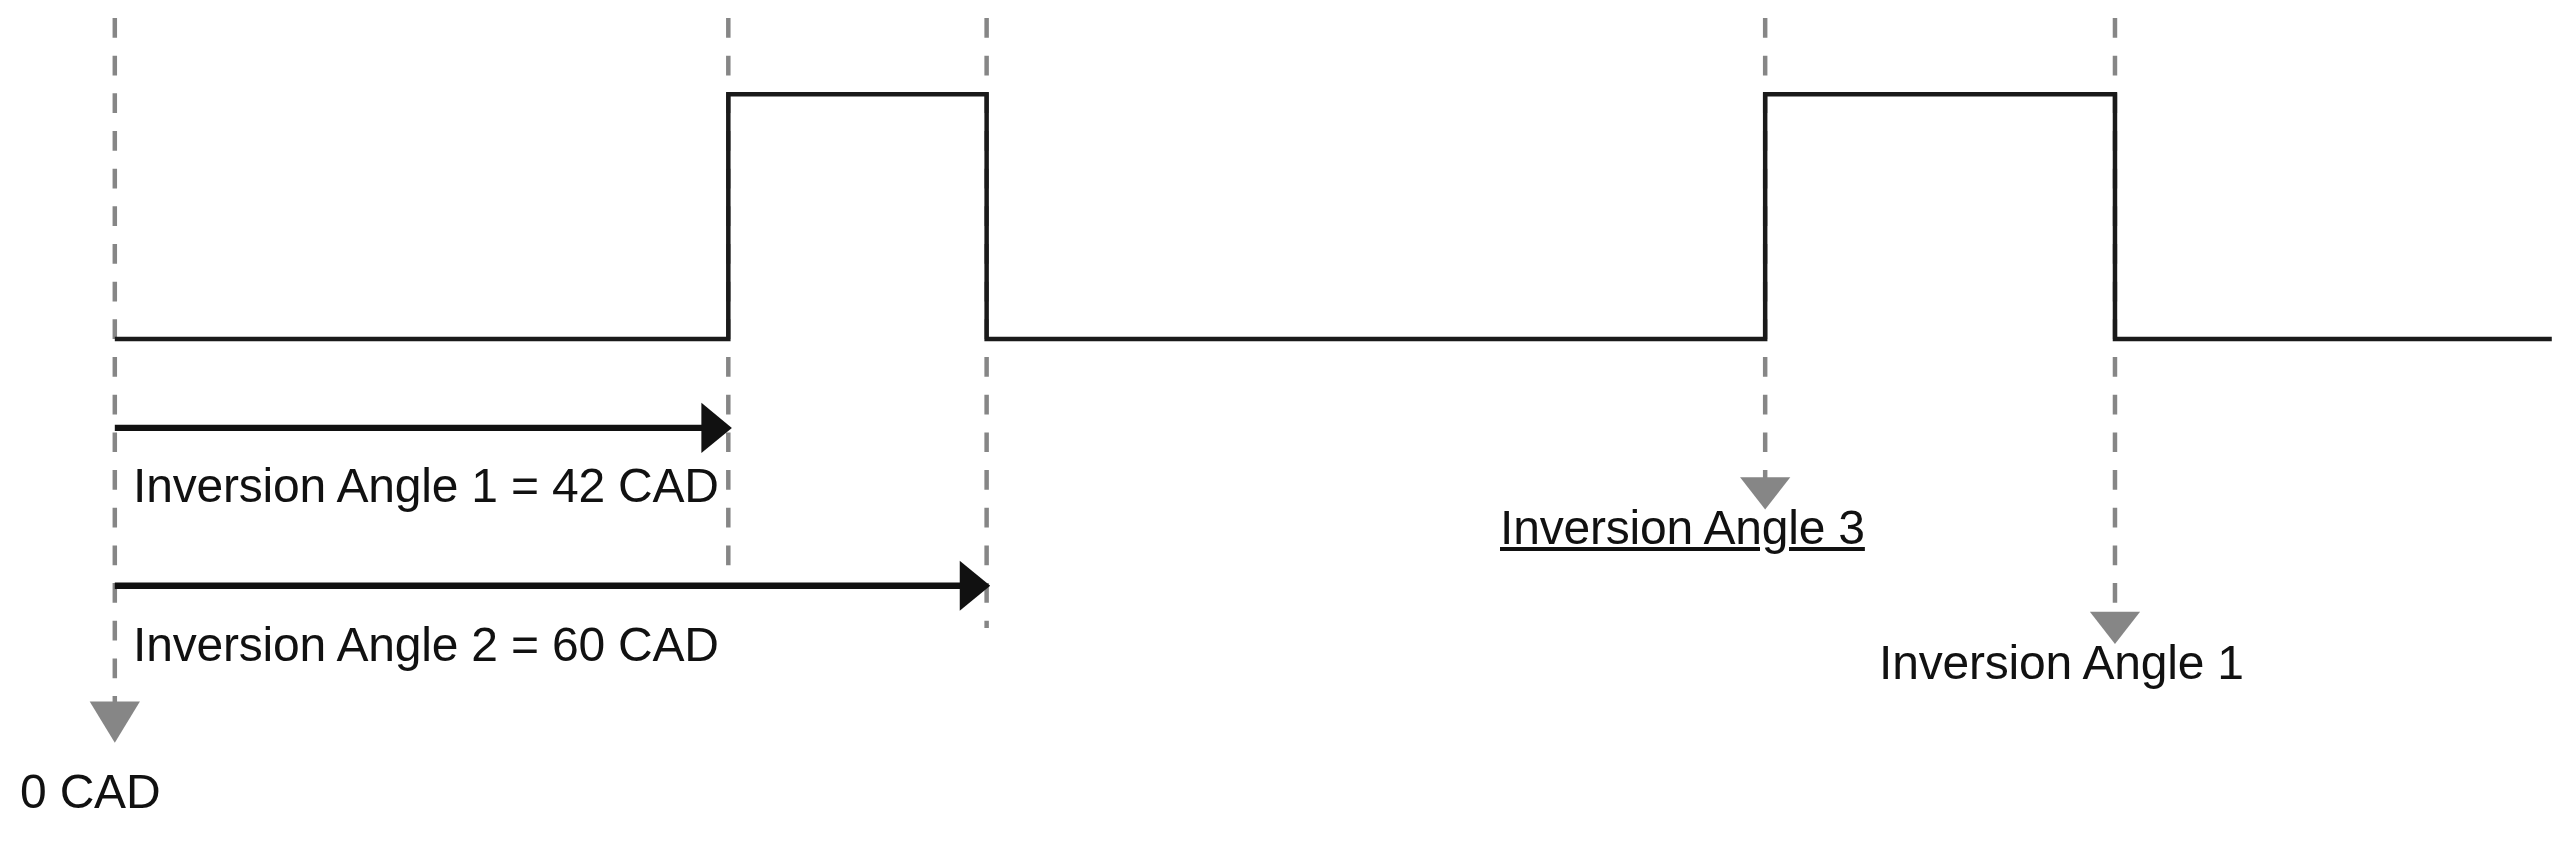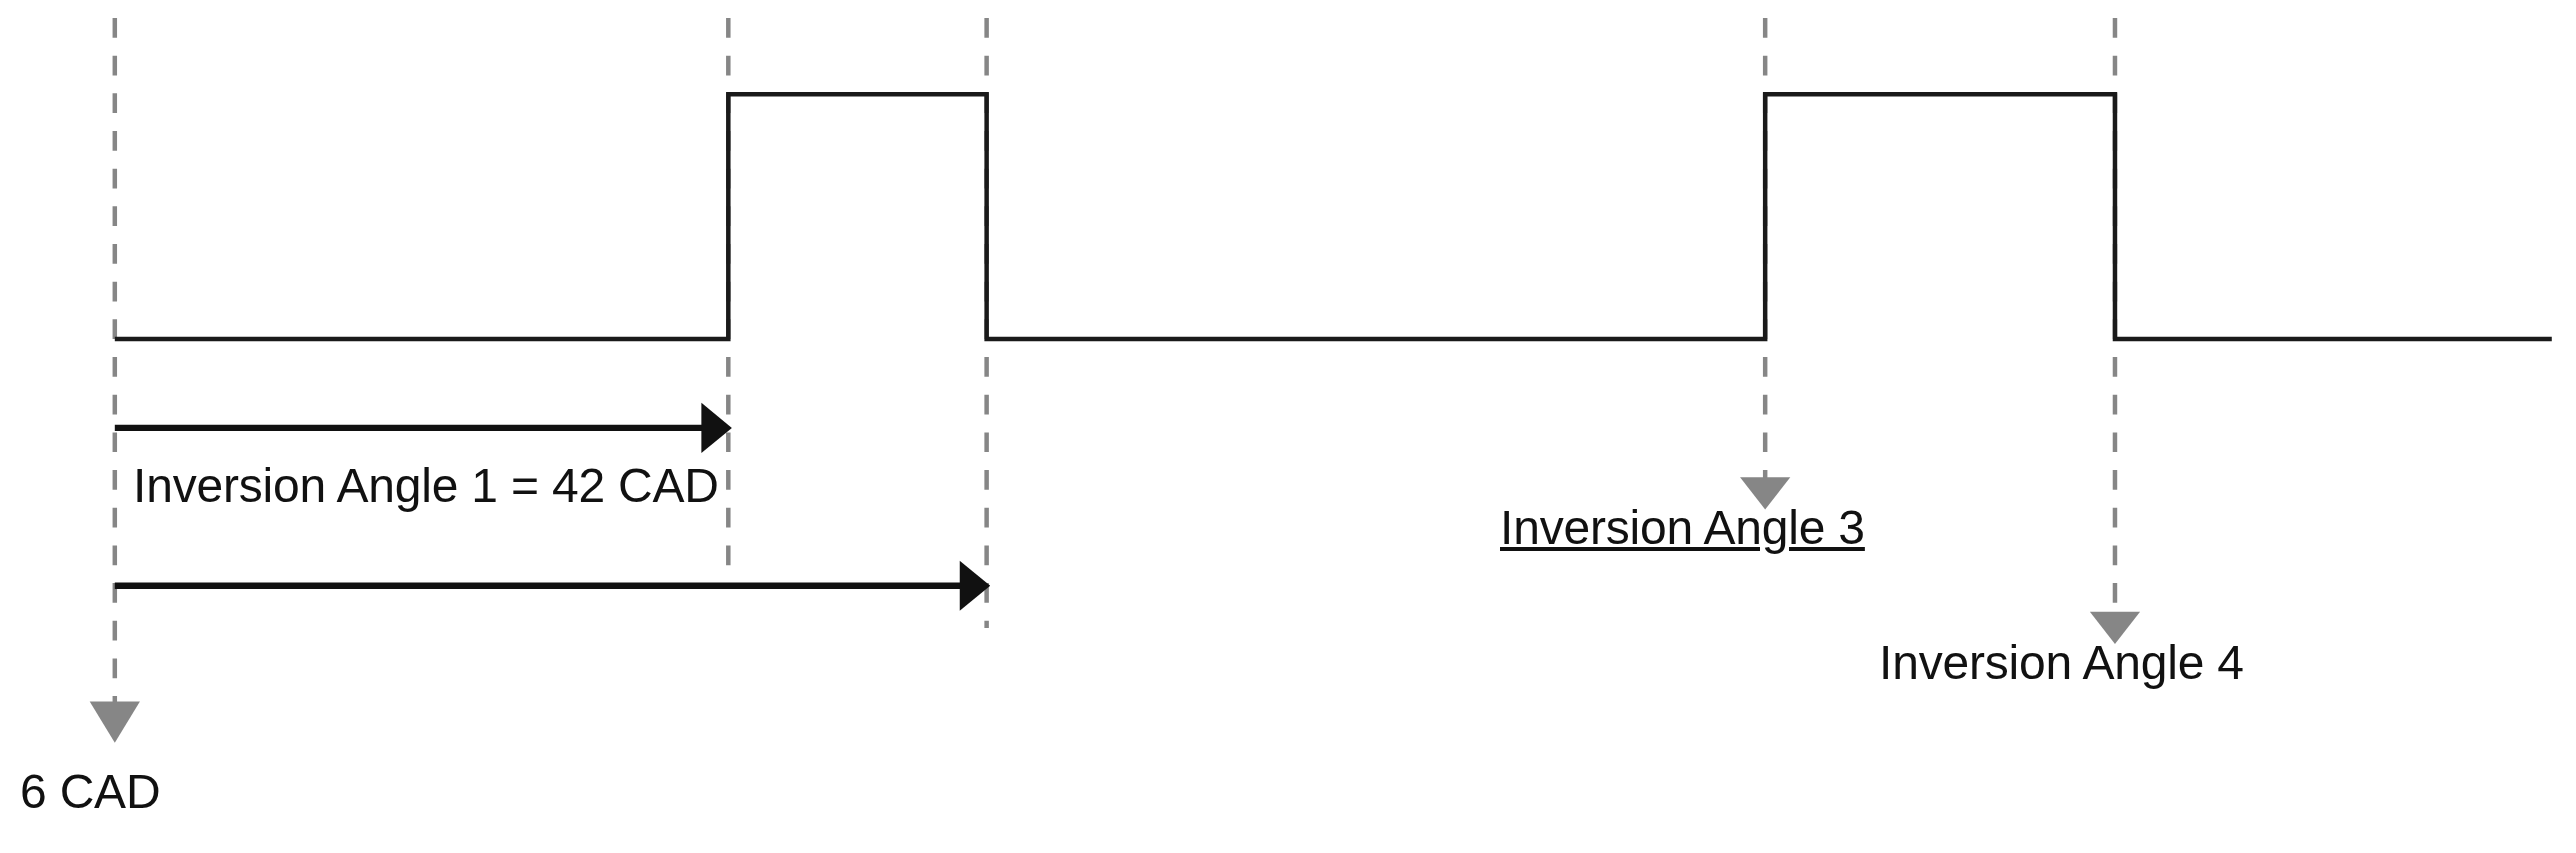--- a/index.html
+++ b/index.html
@@ -98,21 +98,22 @@
 
     <g>
       <line class="dim-arrow-line" x1="128" y1="653" x2="1078" y2="653"></line>
       <polygon class="dim-arrow-head" points="1070,625 1104,653 1070,681"></polygon>
     </g>
 
   </svg>
 
   <div class="diagram-label" style="left:133px; top:462px;">Inversion Angle 1 = 42 CAD</div>
 
+  <div class="diagram-label" style="left:133px; top:621px;">Inversion Angle 2 = 60 CAD</div>
 
   <div class="diagram-label" style="left:1500px; top:504px;text-decoration:underline;">Inversion Angle 3</div>
 
-  <div class="diagram-label" style="left:1879px; top:639px;">Inversion Angle 4</div>
+  <div class="diagram-label" style="left:1879px; top:639px;">Inversion Angle 1</div>
 
-  <div class="diagram-label" style="left:20px; top:768px;">6 CAD</div>
+  <div class="diagram-label" style="left:20px; top:768px;">0 CAD</div>
 
 </div>
 
 
 </body></html>

